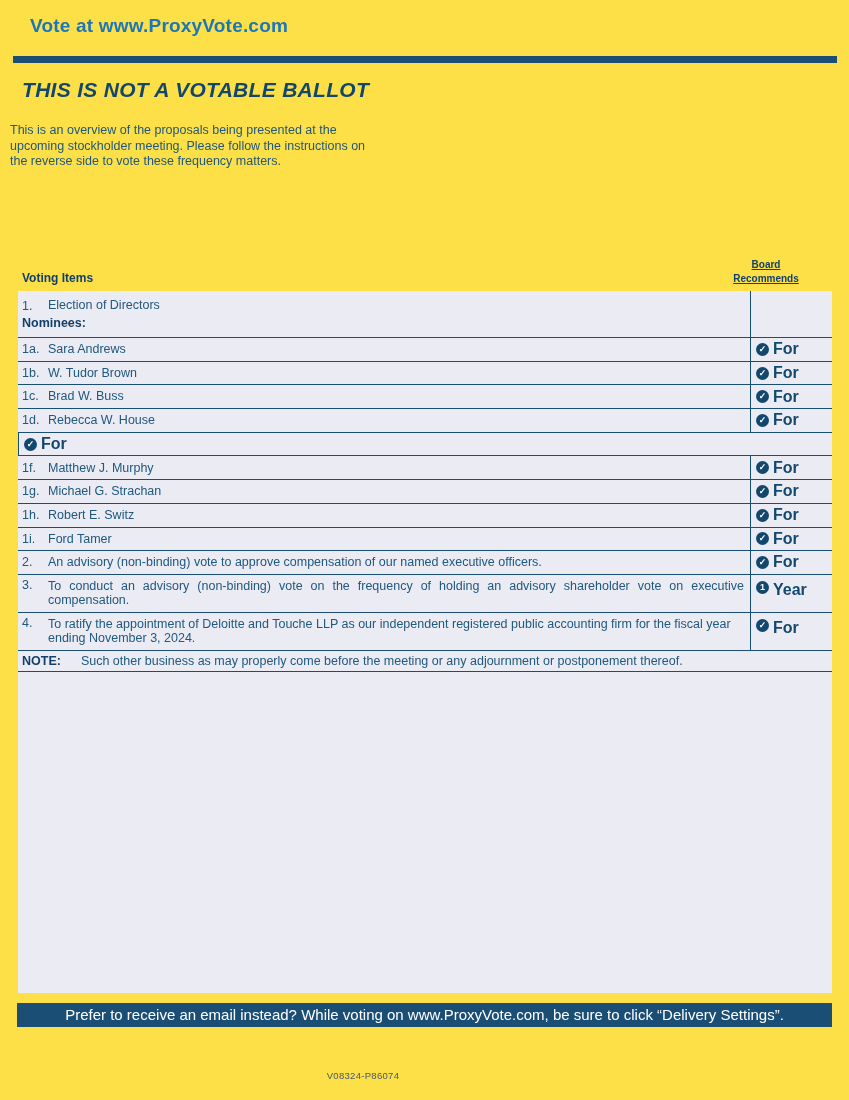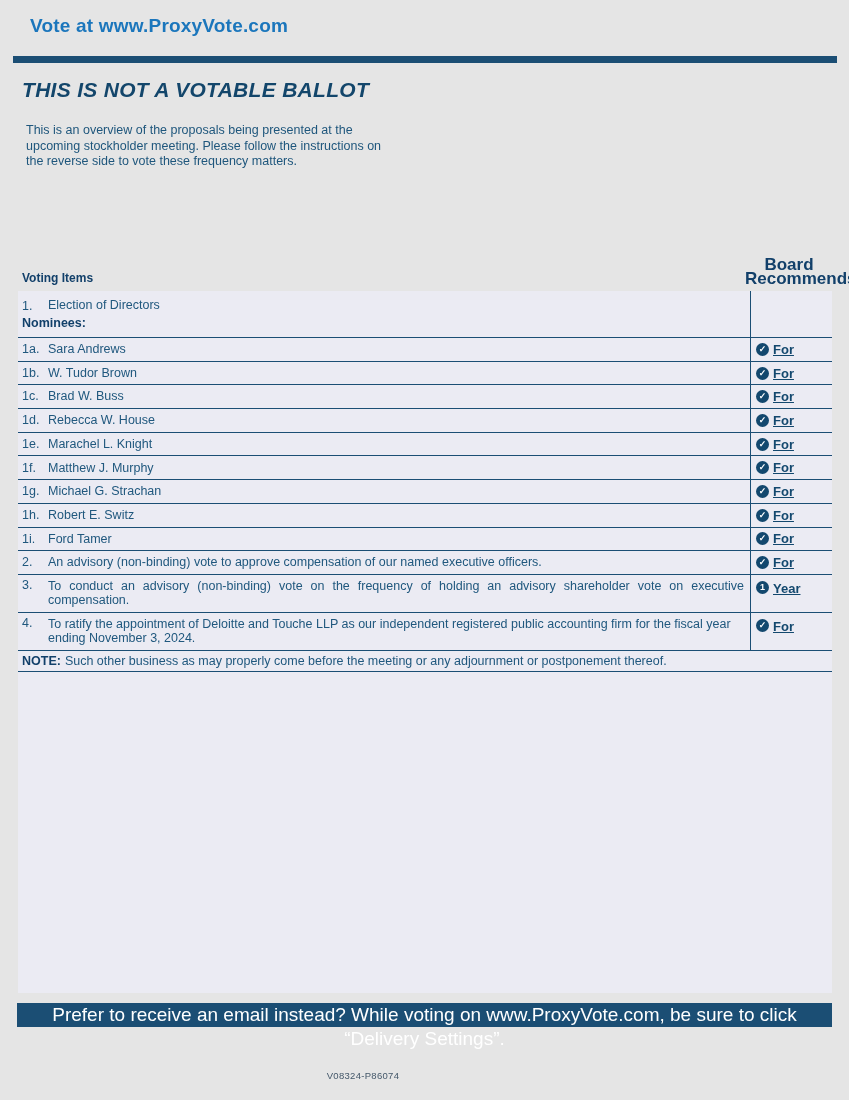--- a/index.html
+++ b/index.html
@@ -1,42 +1,42 @@
 <!DOCTYPE html>
 <html><head>
 <meta charset="utf-8">
 <style>
   * { margin:0; padding:0; box-sizing:border-box; }
   body { background:#ffffff; font-family:"Liberation Sans", sans-serif; }
   .page {
-    position:relative; width:849px; height:1100px; background:#e5e5e5;
+    position:relative; width:849px; height:1100px; background:#fde047;
     overflow:hidden; margin:0 auto;
   }
   .header-link {
     position:absolute; left:30px; top:15px;
     font-size:19px; font-weight:bold; color:#1B76BC; letter-spacing:0.2px;
   }
   .top-bar {
     position:absolute; left:13px; top:56px; width:824px; height:7px; background:#1B4E74;
   }
   .doc-title {
     position:absolute; left:22px; top:78px;
     font-size:21px; font-weight:bold; color:#13466B; letter-spacing:0.3px;font-style:italic;
   }
   .intro {
-    position:absolute; left:26px; top:123px;
+    position:absolute; left:10px; top:123px;
     font-size:12.5px; color:#1E567C; line-height:15.5px;
   }
   .voting-items-label {
     position:absolute; left:22px; top:271px;
     font-size:12px; font-weight:bold; color:#12406A;
   }
   .board-rec-label {
-    position:absolute; left:745px; top:258px; width:88px; text-align:center;
-    font-size:17px; font-weight:bold; color:#12406A; line-height:14px;
+    position:absolute; left:722px; top:258px; width:88px; text-align:center;
+    font-size:10px; font-weight:bold; color:#12406A; line-height:14px;text-decoration:underline;
   }
   .vtable { position:absolute; left:18px; top:291px; width:814px; }
   .vrow {
     display:flex; background:#EBEBF3; border-bottom:1px solid #1B4E74;
   }
   .cell-main {
     flex:1; display:flex; align-items:center;
     padding:2px 6px 2px 4px; color:#20587E; font-size:12.5px; line-height:14.5px;
   }
   .cell-num { width:26px; flex:none; align-self:flex-start; padding-top:1px; }
@@ -46,38 +46,38 @@
   .cell-rec {
     width:82px; flex:none; border-left:1px solid #1B4E74;
     display:flex; align-items:center; gap:4px; padding-left:5px;
   }
   .rec-top { align-items:flex-start; padding-top:6px; }
   .icon-circle {
     width:13px; height:13px; border-radius:50%; background:#13486E; color:#ffffff;
     display:inline-flex; align-items:center; justify-content:center;
     font-size:9px; font-weight:bold; flex:none; line-height:13px;
   }
-  .rec-label { font-size:13px; font-weight:bold; color:#13486E;text-decoration:underline; }
+  .rec-label { font-size:16px; font-weight:bold; color:#13486E; }
   .row-item1 { height:47px; }
   .row-item1 .cell-main { flex-direction:column; align-items:flex-start; justify-content:center; gap:3px; }
   .item1-line { display:flex; }
   .nominees-line { font-weight:bold; color:#12406A; }
   .row-nominee { height:23.7px; }
   .row-p2 { height:23.5px; }
   .row-p3, .row-p4 { height:38px; }
   .row-note { height:21.5px; }
   .note-cell {
     flex:1; display:flex; align-items:center; padding:2px 6px 2px 4px;
     color:#20587E; font-size:12.5px;
   }
-  .note-label { font-weight:bold; color:#12406A; margin-right:4px; }
+  .note-label { font-weight:bold; color:#12406A; margin-right:20px; }
   .table-filler { height:321px; background:#EBEBF3; }
   .bottom-bar {
     position:absolute; left:17px; top:1003px; width:815px; height:24px;
-    background:#1B4E74; color:#ffffff; font-size:19px;
+    background:#1B4E74; color:#ffffff; font-size:15px;
     text-align:center; line-height:24px;
   }
   .doc-code {
     position:absolute; left:280px; top:1070px; width:166px; text-align:center;
     font-size:9.5px; color:#44586A; letter-spacing:0.3px;
   }
 </style>
 </head>
 <body>
 
@@ -151,24 +151,20 @@
         <span class="cell-num">1d.</span>
         <span class="cell-text">Rebecca W. House</span>
       </div>
       <div class="cell-rec">
         <span class="icon-circle">✓</span>
         <span class="rec-label">For</span>
       </div>
     </div>
 
     <div class="vrow row-nominee row-single">
-      <div class="cell-main">
-        <span class="cell-num">1e.</span>
-        <span class="cell-text">Marachel L. Knight</span>
-      </div>
       <div class="cell-rec">
         <span class="icon-circle">✓</span>
         <span class="rec-label">For</span>
       </div>
     </div>
 
     <div class="vrow row-nominee row-single">
       <div class="cell-main">
         <span class="cell-num">1f.</span>
         <span class="cell-text">Matthew J. Murphy</span>

